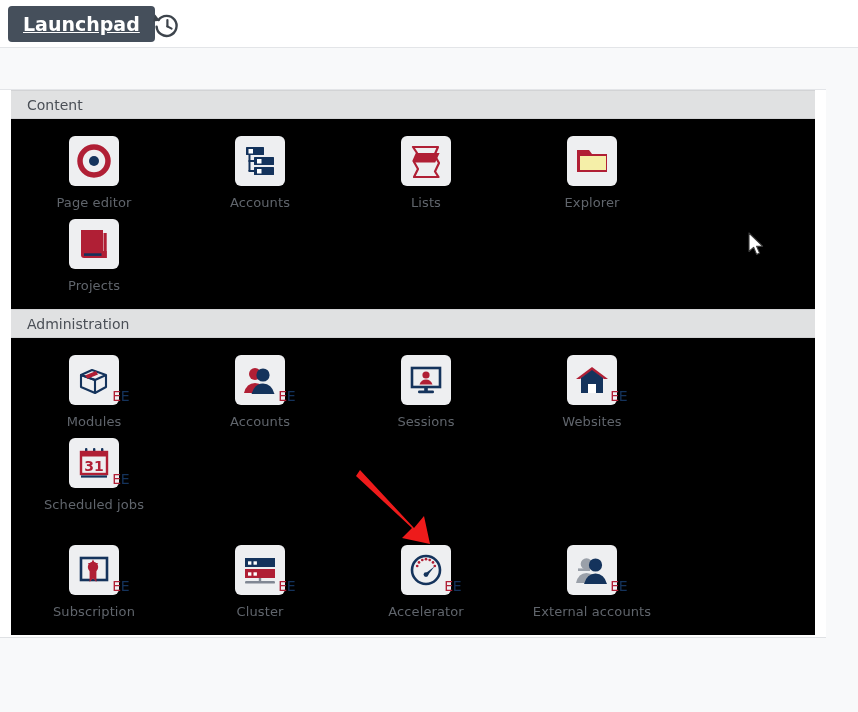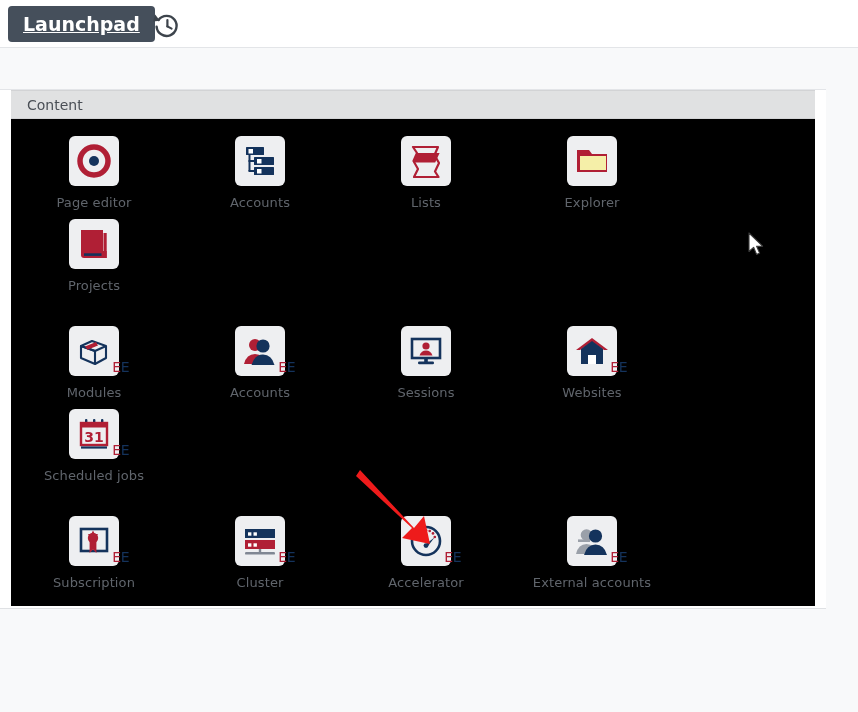--- a/index.html
+++ b/index.html
@@ -230,20 +230,21 @@
             </span>
           </div>
           <div class="app-label">Projects</div>
         </div>
 
       </div>
     </div>
   </section>
 
   <section class="group">
+    <div class="group-header">Administration</div>
     <div class="group-body">
       <div class="row">
 
         <div class="app-tile">
           <div class="app-icon-wrap">
             <span>
               <svg width="34" height="32" viewBox="0 0 34 32">
                 <g fill="none" stroke="#14335c" stroke-width="2.1" stroke-linejoin="round">
                   <path d="M4 11 L15 6 L29 11 L18 16 Z"></path>
                   <path d="M4 11 L4 23 L18 29 L18 16 Z"></path>

